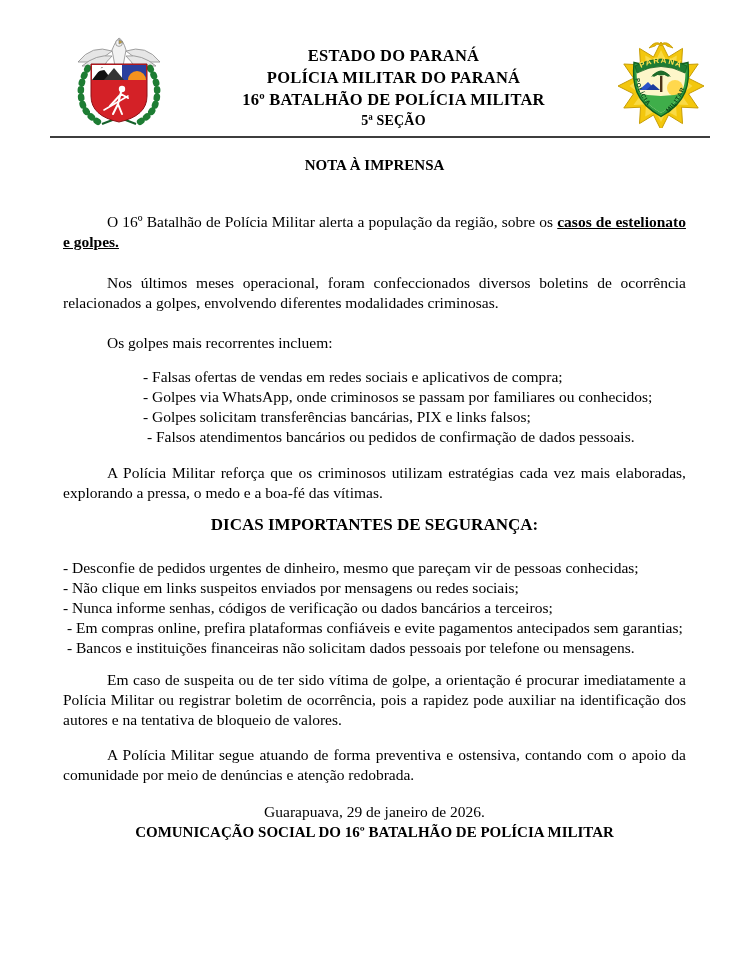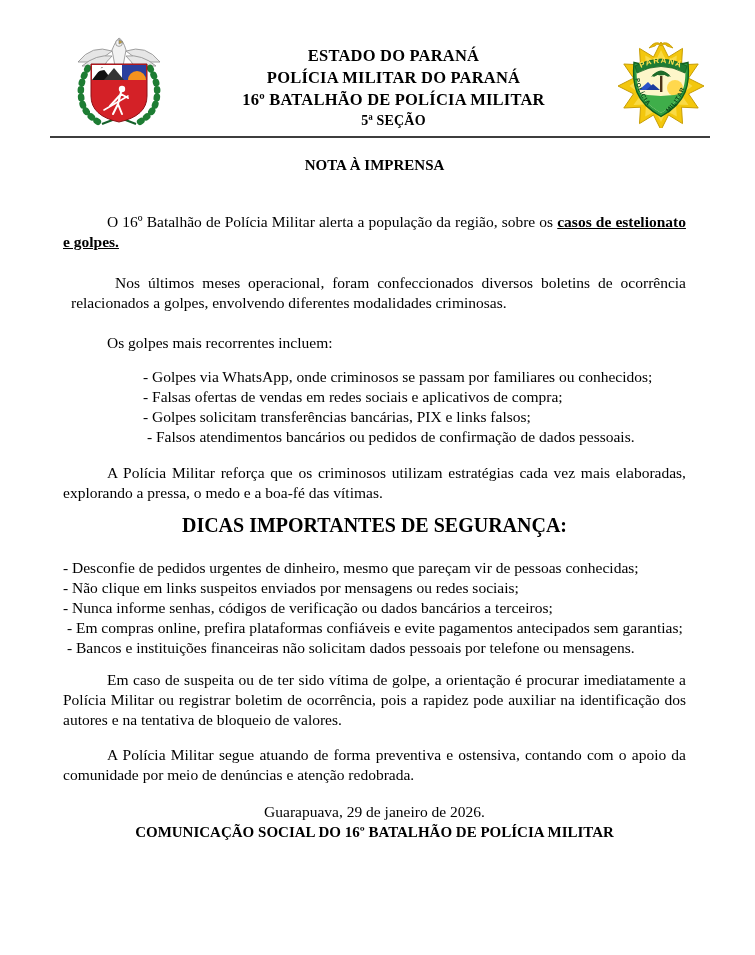--- a/index.html
+++ b/index.html
@@ -50,33 +50,33 @@
     text-align: center;
     font-weight: bold;
     font-size: 15px;
     margin-top: 17px;
   }
   .para {
     text-align: justify;
     text-indent: 44px;
   }
   .p1 { margin-top: 37px; }
-  .p2 { margin-top: 21px; margin-left: 8px; }
+  .p2 { margin-top: 21px; }
   .p3 { margin-top: 20px; text-align: left; }
   .bold-underline {
     font-weight: bold;
     text-decoration: underline;
   }
   .golpes-list { margin-top: 14px; padding-left: 80px; }
   .list-item { white-space: pre-wrap; }
   .p4 { margin-top: 16px; }
   .tips-heading {
     text-align: center;
     font-weight: bold;
-    font-size: 20px;
+    font-size: 17px;
     margin-top: 12px;
   }
   .tips-list { margin-top: 23px; }
   .p5 { margin-top: 12px; }
   .p6 { margin-top: 15px; }
   .dateline { text-align: center; margin-top: 17px; }
   .doc-footer {
     text-align: center;
     font-weight: bold;
     font-size: 15px;
@@ -188,22 +188,22 @@
 
     <div class="doc-title">NOTA À IMPRENSA</div>
 
     <p class="para p1"><span>O 16º Batalhão de Polícia Militar alerta a população da região, sobre os </span><span class="bold-underline">casos de estelionato e golpes. </span></p>
 
     <p class="para p2">Nos últimos meses operacional, foram confeccionados diversos boletins de ocorrência relacionados a golpes, envolvendo diferentes modalidades criminosas.</p>
 
     <p class="para p3">Os golpes mais recorrentes incluem:</p>
 
     <div class="golpes-list">
+      <div class="list-item">- Falsas ofertas de vendas em redes sociais e aplicativos de compra;</div>
       <div class="list-item">- Golpes via WhatsApp, onde criminosos se passam por familiares ou conhecidos;</div>
-      <div class="list-item">- Falsas ofertas de vendas em redes sociais e aplicativos de compra;</div>
       <div class="list-item">- Golpes solicitam transferências bancárias, PIX e links falsos;</div>
       <div class="list-item"> - Falsos atendimentos bancários ou pedidos de confirmação de dados pessoais.</div>
     </div>
 
     <p class="para p4">A Polícia Militar reforça que os criminosos utilizam estratégias cada vez mais elaboradas, explorando a pressa, o medo e a boa-fé das vítimas.</p>
 
     <div class="tips-heading">DICAS IMPORTANTES DE SEGURANÇA:</div>
 
     <div class="tips-list">
       <div class="list-item">- Desconfie de pedidos urgentes de dinheiro, mesmo que pareçam vir de pessoas conhecidas;</div>

